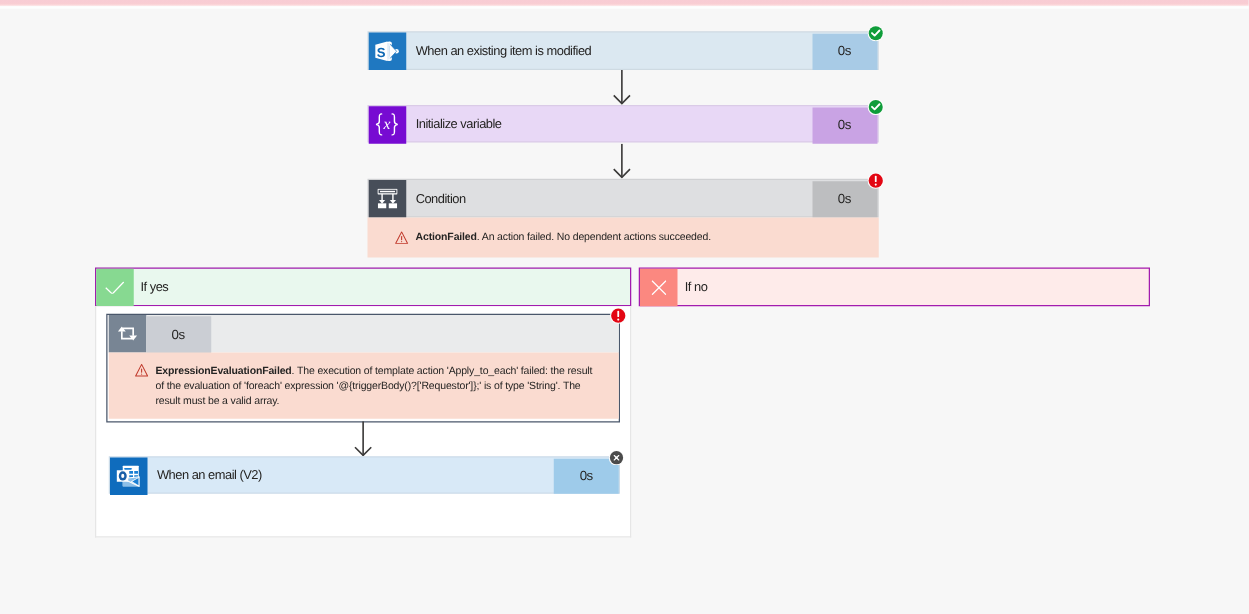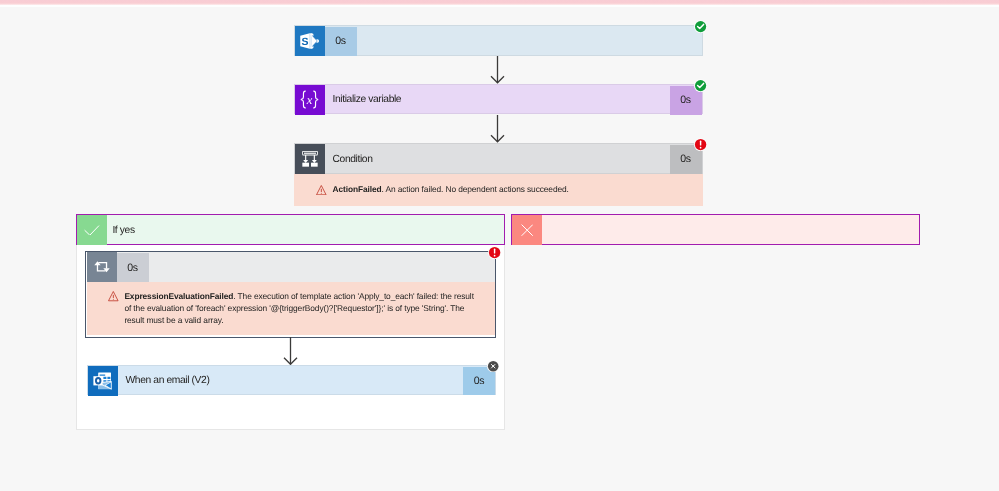--- a/index.html
+++ b/index.html
@@ -14,21 +14,21 @@
           background:linear-gradient(to bottom,#f8ccd4 0%,#f9cdd3 55%,#fbd7da 78%,#fdf0f1 100%);}
   .topbar-sep{position:absolute;left:0;top:5.2px;width:999px;height:1.6px;background:#fdfefe;}
 
   
   .card{position:absolute;box-sizing:border-box;display:flex;align-items:stretch;
         border:1px solid rgba(0,0,0,0.06);}
   .card .icon{flex:0 0 auto;width:30px;height:30px;display:flex;align-items:center;justify-content:center;}
   .card .title{flex:1 1 auto;display:flex;align-items:center;padding-left:8px;
                font-size:10.3px;color:#252423;letter-spacing:-0.39px;line-height:1;
                position:relative;top:1.4px;}
-  .card .dur{flex:0 0 auto;width:32px;display:flex;align-items:center;justify-content:center;
+  .card .dur{flex:0 0 auto;width:52px;display:flex;align-items:center;justify-content:center;
              font-size:10.6px;color:#252423;letter-spacing:-0.35px;line-height:1;
              position:relative;top:1.4px;}
 
   .errbox{position:absolute;box-sizing:border-box;display:flex;align-items:flex-start;
           background:#fadbd0;}
   .errbox .warn{flex:0 0 auto;width:10.6px;height:10.4px;margin-top:0px;line-height:0;}
   .errbox .etxt{flex:1 1 auto;font-size:8.4px;line-height:11.9px;color:#252423;padding-left:5.6px;
                 letter-spacing:-0.107px;margin-top:-0.3px;}
   .errbox .etxt b{font-weight:bold;}
 
@@ -63,20 +63,21 @@
           <circle cx="25.5" cy="8" r="3.6" fill="#fff"></circle>
           <circle cx="25.5" cy="32" r="3.6" fill="#fff"></circle>
           <circle cx="36.5" cy="20" r="3.6" fill="#fff"></circle>
           <path d="M25.5 8 L36.5 20 L25.5 32" fill="none" stroke="#1b78c2" stroke-width="1.1"></path>
           <rect x="21.2" y="4.8" width="4.2" height="30.4" fill="#fff"></rect>
           <path d="M2.5 9.5 L21.5 4.5 L21.5 35.5 L2.5 30.5 Z" fill="#fff"></path>
           <path d="M21.5 6.3 L25.2 7.4 L25.2 32.6 L21.5 33.7 Z" fill="#e4eef8"></path>
           <text x="12" y="28.8" font-family="Liberation Sans, sans-serif" font-size="21" font-weight="bold" fill="#1069b4" text-anchor="middle">S</text>
         </svg>
       </div>
+      <div class="title">When an existing item is modified</div>
       <div class="dur" style="background:#a8cbe6">0s</div>
     </div>
     <div class="badge" style="left: 694.4px; top: 19.8px; width: 13.2px; height: 13.2px;">
       <svg width="100%" height="100%" viewBox="0 0 66 66">
         <circle cx="33" cy="33" r="33" fill="#fbfbfb"></circle>
         <circle cx="33" cy="33" r="28" fill="#0f9d3a"></circle>
         <path d="M18 32.5 L28.5 42.5 L48 22" fill="none" stroke="#fff" stroke-width="7.5" stroke-linecap="round" stroke-linejoin="round"></path>
       </svg>
     </div>
     <div class="arrow" style="left: 490.3px; top: 56.2px;">
@@ -148,20 +149,21 @@
       </div>
       <div class="blabel">If yes</div>
     </div>
     <div class="branch-body" style="left: 75.9px; top: 244.7px; width: 428.7px; height: 185.2px;"></div>
     <div class="branch-head" style="left: 511.3px; top: 214.1px; width: 408.3px; height: 30.6px; background: rgb(254, 235, 234);">
       <div class="bicon" style="background:#fb8880">
         <svg width="12.4" height="12.4" viewBox="0 0 62 62">
           <path d="M3 3 L59 59 M59 3 L3 59" fill="none" stroke="#fff" stroke-width="5"></path>
         </svg>
       </div>
+      <div class="blabel">If no</div>
     </div>
     <div class="focus-ring" style="left: 85px; top: 250.5px; width: 411px; height: 87.5px;"></div>
     <div class="card" style="left: 86.5px; top: 252px; width: 408px; height: 30px; background: rgb(234, 235, 236); border: none;">
       <div class="icon" style="background:#788594">
         <svg width="16" height="11.6" viewBox="0 0 44 32">
           <path d="M9.5 11 L9.5 27.3 L32 27.3" fill="none" stroke="#fff" stroke-width="3.6" stroke-linecap="butt"></path>
           <path d="M34.5 21 L34.5 4.7 L12 4.7" fill="none" stroke="#fff" stroke-width="3.6" stroke-linecap="butt"></path>
           <path d="M9.5 0.8 L18.2 11.8 L0.8 11.8 Z" fill="#fff"></path>
           <path d="M34.5 31.2 L43.2 20.2 L25.8 20.2 Z" fill="#fff"></path>
         </svg>

